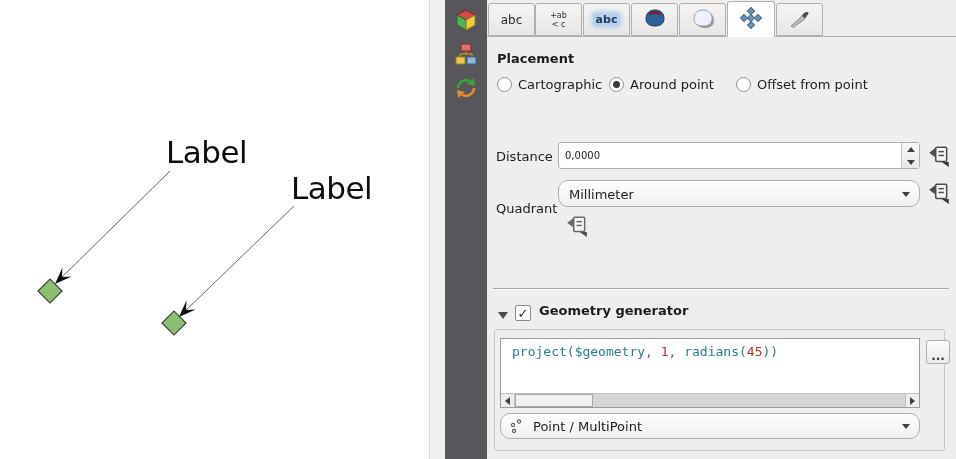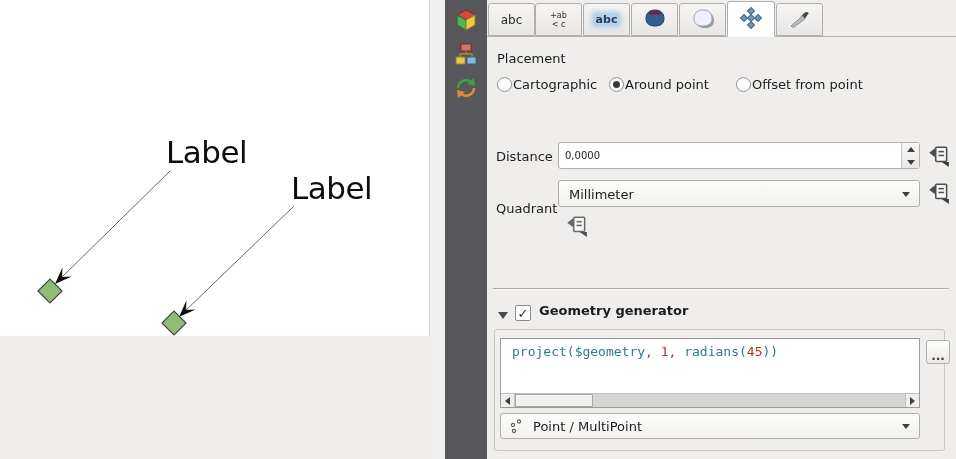--- a/index.html
+++ b/index.html
@@ -1,21 +1,21 @@
 <!DOCTYPE html>
 <html><head>
 <meta charset="utf-8">
 <style>
   * { box-sizing: border-box; margin: 0; padding: 0; }
   html,body { width:956px; height:459px; overflow:hidden;
     font-family:"DejaVu Sans","Liberation Sans",sans-serif; font-size:13px; color:#1c1c1c; }
   .stage { position:relative; width:956px; height:459px; background:#efeeec; }
 
   
-  .canvas { position:absolute; left:0; top:0; width:430px; height:336px; background:#fff; border-right:1px solid #d8d7d5; }
+  .canvas { position:absolute; left:0; top:0; width:430px; height:459px; background:#fff; border-right:1px solid #d8d7d5; }
   .canvas svg { position:absolute; left:0; top:0; }
   .map-label { position:absolute; font-size:31px; letter-spacing:-0.5px; color:#0d0d0d; white-space:nowrap; }
   .map-label.l1 { left:166px; top:134px; }
   .map-label.l2 { left:291px; top:170px; }
 
   
   .gutter { position:absolute; left:431px; top:0; width:14px; height:459px; background:#f1f0ee; }
   .sidebar { position:absolute; left:445px; top:0; width:42px; height:459px; background:#57575b; }
   .side-btn { position:absolute; left:8px; width:26px; height:26px; cursor:pointer; }
   .side-btn:nth-child(1){ top:7px; } .side-btn:nth-child(2){ top:41px; } .side-btn:nth-child(3){ top:75px; }
@@ -27,41 +27,41 @@
   .tabline { position:absolute; left:0; top:36px; width:469px; height:1px; background:#b2b0ad; }
   .tab { position:absolute; top:3px; height:33px; width:47px; background:linear-gradient(#f6f5f4,#e7e6e4);
          border:1px solid #b2b0ad; border-radius:3px 3px 0 0; display:flex; align-items:center; justify-content:center; cursor:pointer; }
   .tab.active { top:1px; height:36px; width:48px; background:#fff; border-bottom:1px solid #fff; z-index:2; }
   .tab-abc { font-size:12px; color:#2e2e2e; }
   .tab-fmt { font-size:8px; line-height:9px; color:#2e2e2e; text-align:center; }
   .tab-buf { font-size:11px; font-weight:bold; color:#1d3a5f; background:#b9d0ea; border-radius:4px; padding:0 3px;
              box-shadow:0 0 5px 2px #b9d0ea; }
 
   
-  .sec-title { position:absolute; left:10px; top:51px; }
+  .sec-title { position:absolute; left:10px; top:51px;font-weight:bold; }
   .radio-row { position:absolute; top:77px; height:16px; }
-  .radio { position:absolute; display:flex; align-items:center; gap:1px; cursor:pointer; white-space:nowrap; }
+  .radio { position:absolute; display:flex; align-items:center; gap:6px; cursor:pointer; white-space:nowrap; }
   .rdot { width:15px; height:15px; border-radius:50%; background:#fdfdfd; border:1px solid #929090;
           display:flex; align-items:center; justify-content:center; flex:0 0 auto; }
   .rdot .inner { width:7px; height:7px; border-radius:50%; background:#3a3a3a; }
 
   
   .lbl { position:absolute; }
   .spin { position:absolute; left:71px; top:142px; width:362px; height:27px; background:#fff;
           border:1px solid #b1afac; border-radius:3px; }
   .spin input { position:absolute; left:6px; top:0; width:320px; height:25px; border:none; outline:none;
           font-family:inherit; font-size:10px; color:#1c1c1c; background:transparent; }
   .spin-btns { position:absolute; right:0; top:0; width:18px; height:25px; border-left:1px solid #c6c4c1;
           background:linear-gradient(#f8f7f6,#e9e8e6); }
   .spin-up,.spin-dn { position:absolute; left:0; width:18px; height:12px; display:flex; align-items:center; justify-content:center; cursor:pointer; }
   .spin-up { top:0; } .spin-dn { bottom:0; }
   .tri-up { width:0; height:0; border-left:4px solid transparent; border-right:4px solid transparent; border-bottom:5px solid #3f3f3f; }
   .tri-dn { width:0; height:0; border-left:4px solid transparent; border-right:4px solid transparent; border-top:5px solid #3f3f3f; }
 
-  .combo { position:absolute; background:linear-gradient(#fdfdfc,#f1f0ee); border:1px solid #b1afac; border-radius:3px; cursor:pointer; }
+  .combo { position:absolute; background:linear-gradient(#fdfdfc,#f1f0ee); border:1px solid #b1afac; border-radius:10px; cursor:pointer; }
   .combo .ctext { position:absolute; left:10px; top:50%; transform:translateY(-50%); white-space:nowrap; }
   .combo .arrow { position:absolute; right:9px; top:50%; margin-top:-2px; }
   .unit-combo { left:71px; top:180px; width:362px; height:27px; }
 
   .dd-btn { position:absolute; width:24px; height:24px; cursor:pointer; }
 
   
   .sep { position:absolute; left:6px; top:288px; width:456px; height:1px; background:#a9a8a6; box-shadow:0 1px 0 #fbfbfa; }
 
   

